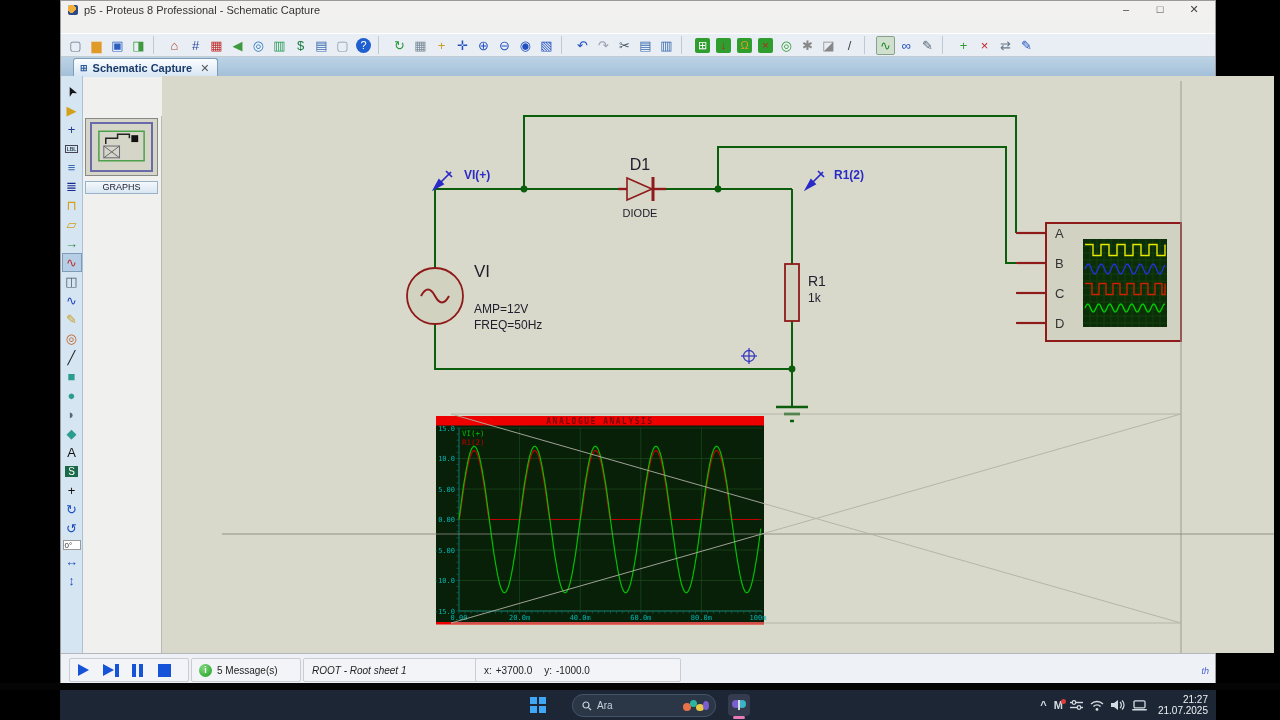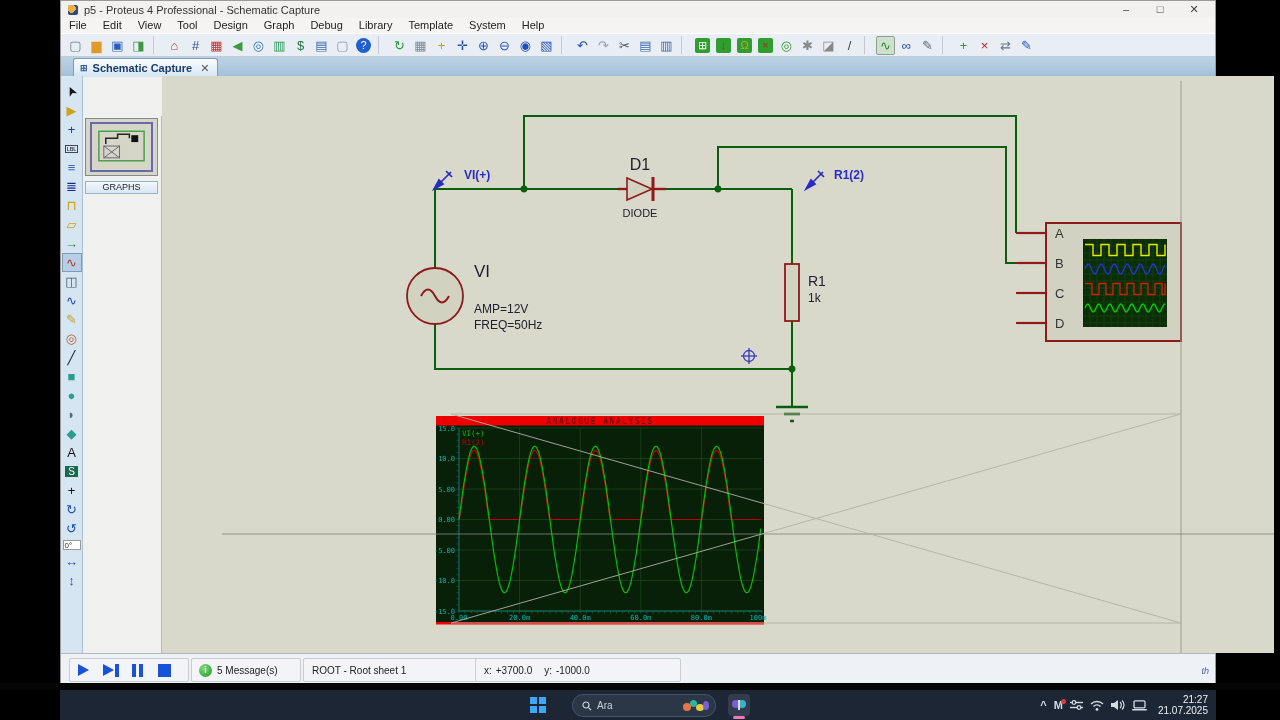--- a/index.html
+++ b/index.html
@@ -68,41 +68,28 @@
 </style>
 </head>
 <body>
 
 <div id="stage">
 
   <div class="abs" id="appwin">
 
     <div class="abs" id="titlebar">
       <div id="title-icon"></div>
-      <span>p5 - Proteus 4 Professional - Schematic Capture</span>
+      <span>p5 - Proteus 8 Professional - Schematic Capture</span>
       <div id="win-controls">
         <span class="wctl">–</span>
         <span class="wctl">□</span>
         <span class="wctl">✕</span>
       </div>
     </div>
 
-    <div class="abs" id="menubar">
-        <span class="menu-item">File</span>
-        <span class="menu-item">Edit</span>
-        <span class="menu-item">View</span>
-        <span class="menu-item">Tool</span>
-        <span class="menu-item">Design</span>
-        <span class="menu-item">Graph</span>
-        <span class="menu-item">Debug</span>
-        <span class="menu-item">Library</span>
-        <span class="menu-item">Template</span>
-        <span class="menu-item">System</span>
-        <span class="menu-item">Help</span>
-      </div>
 
     <div class="abs" id="toolbar">
         <div class="tb-btn">
           <span class="g" style="color: rgb(102, 119, 136);">▢</span>
         </div>
         <div class="tb-btn">
           <span class="g" style="color: rgb(224, 154, 40);">▆</span>
         </div>
         <div class="tb-btn">
           <span class="g" style="color: rgb(42, 95, 192);">▣</span>
@@ -606,21 +593,21 @@
             <div class="bar" style="margin-left:3px;"></div>
           </div>
         <div class="simbtn">
             <div class="sq"></div>
           </div>
       </div>
       <div class="sb-sec" style="left:130px;width:108px;">
         <div class="info-dot">i</div>
         <span>5 Message(s)</span>
       </div>
-      <div class="sb-sec" style="left:242px;width:168px;padding-left:8px;">
+      <div class="sb-sec" style="left:242px;width:168px;padding-left:8px;font-style:italic;">
         <span>ROOT - Root sheet 1</span>
       </div>
       <div class="sb-sec" style="left:414px;width:196px;padding-left:8px;gap:4px;">
         <span>x:</span>
         <span>+3700.0</span>
         <span style="margin-left:8px;">y:</span>
         <span>-1000.0</span>
       </div>
       <span class="abs" style="right:6px;top:12px;color:#4a5fd0;font-size:9px;font-style:italic;">th</span>
     </div>

